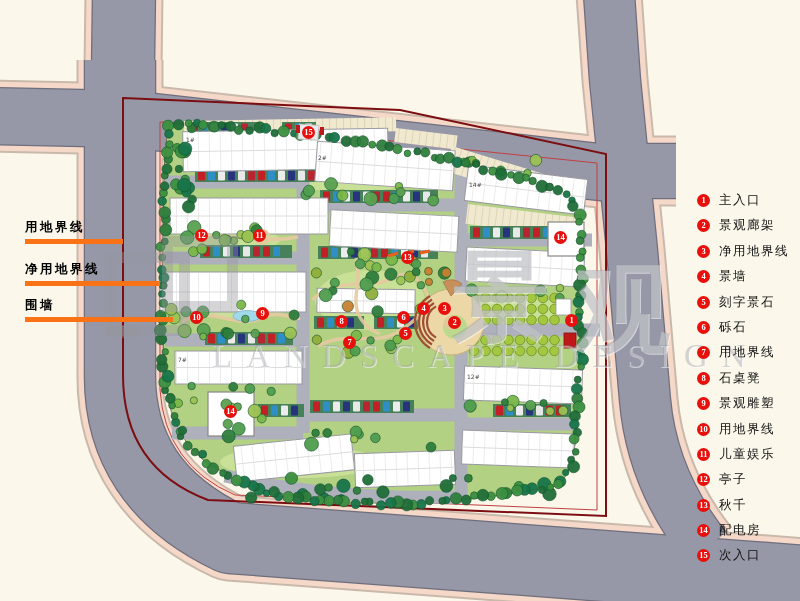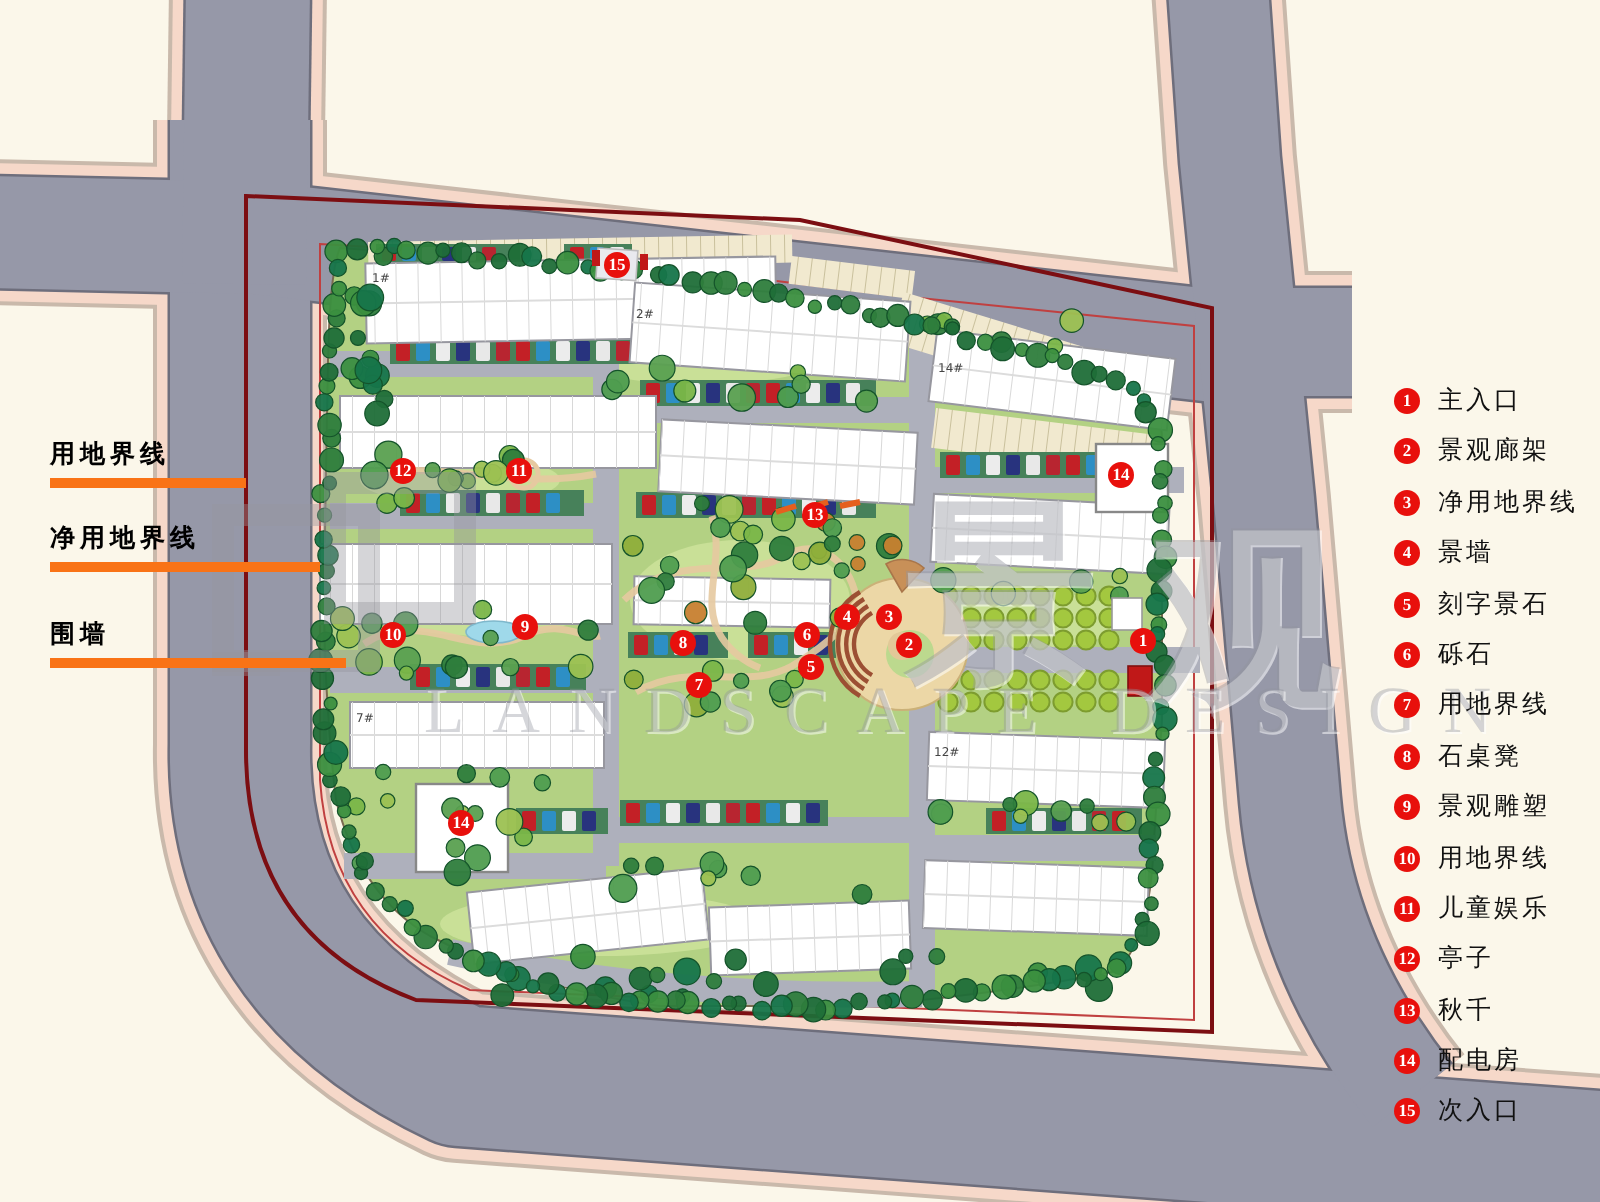--- a/index.html
+++ b/index.html
@@ -23,21 +23,21 @@
   #legend{position:absolute;left:697px;top:194px;z-index:7;}
   .lg{height:13px;margin-bottom:12.4px;display:flex;align-items:center;white-space:nowrap;}
   .lg-dot{width:13px;height:13px;border-radius:50%;background:#e8100c;color:#fff;font-size:8.5px;
           font-weight:bold;text-align:center;line-height:13px;flex:0 0 13px;}
   .lg-label{margin-left:9px;font-size:12.5px;font-weight:normal;color:#111;letter-spacing:1.5px;}
   
   .bl{position:absolute;font-size:12.5px;font-weight:bold;color:#000;letter-spacing:2.5px;
       border-bottom:5px solid #f97316;padding-bottom:3px;z-index:7;}
   #bl-land{left:25px;top:219px;width:98px;}
   #bl-net{left:25px;top:261px;width:135px;}
-  #bl-wall{left:25px;top:297px;width:148px;margin-top:12px;}
+  #bl-wall{left:25px;top:297px;width:148px;}
   
   .bno{position:absolute;font-size:6px;color:#444;z-index:5;font-family:"DejaVu Sans",sans-serif;}
 </style>
 </head>
 <body>
 
 <div id="stage">
 
   <svg id="plansvg" width="800" height="601" viewBox="0 0 800 601">
     <defs>

